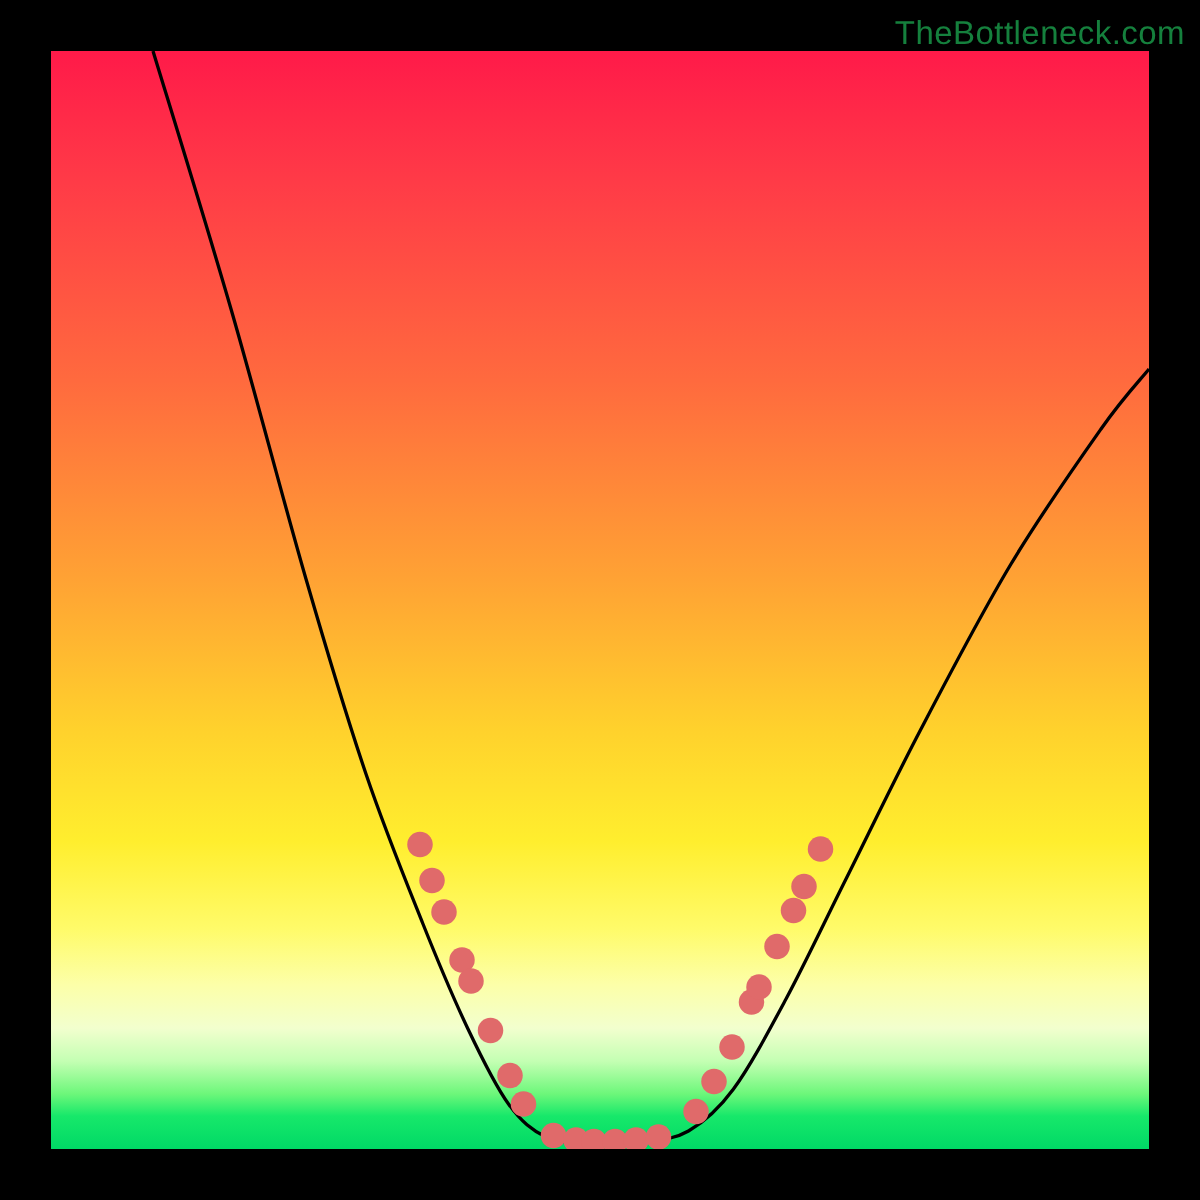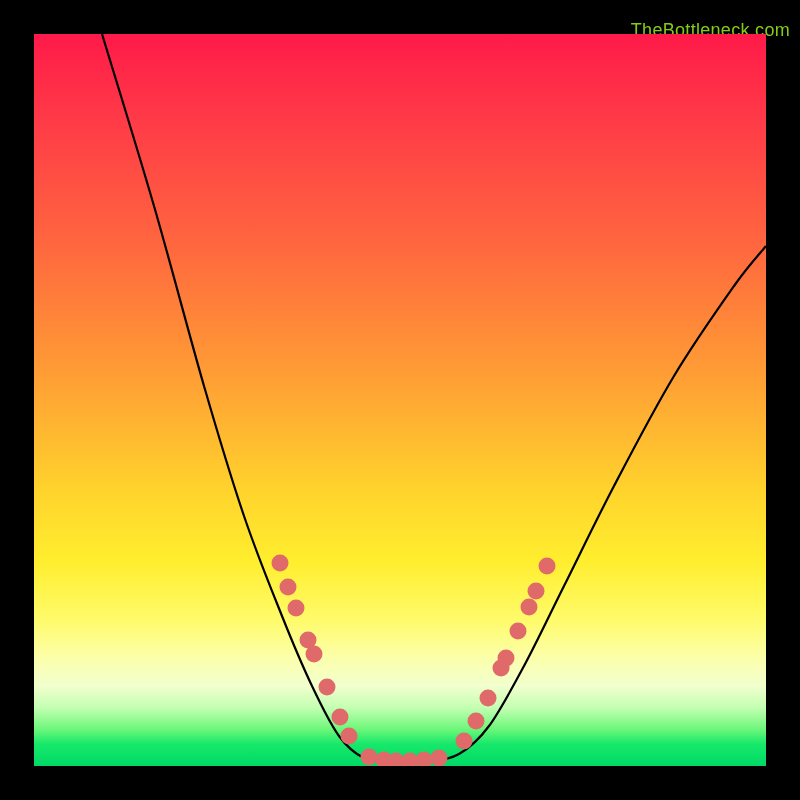--- a/index.html
+++ b/index.html
@@ -38,24 +38,24 @@
       #fcffa8 85%,
       #f2ffce 89%,
       #c4ffb3 92%,
       #6cf77a 95%,
       #17e86a 97%,
       #00d966 100%
     );
   }
   .watermark {
     position: absolute;
-    top: 20px;
+    top: 9px;
     right: 10px;
-    color: #84cc16;
-    font-size: 18px;
+    color: #15803d;
+    font-size: 22px;
     font-weight: 500;
     letter-spacing: 0.3px;
     user-select: none;
   }
   svg.curve {
     position: absolute;
     left: 0;
     top: 0;
     width: 732px;
     height: 732px;

